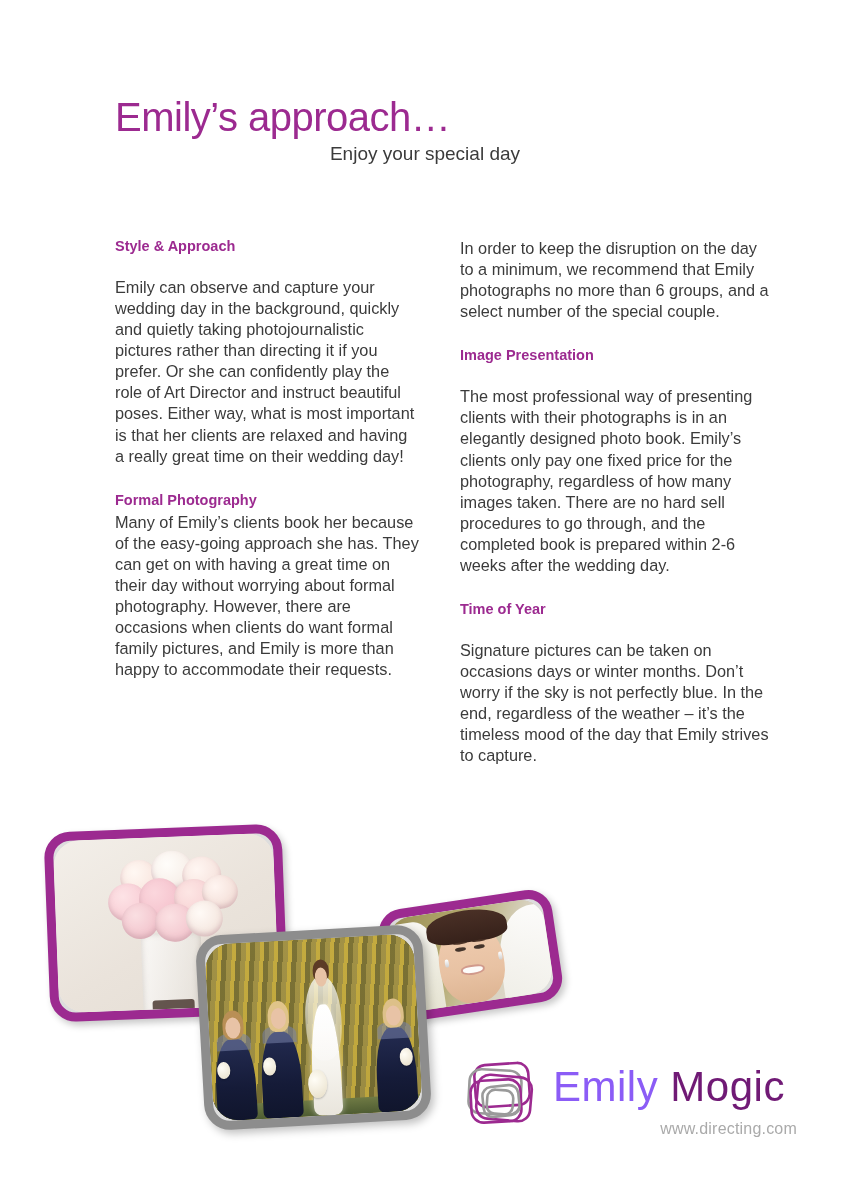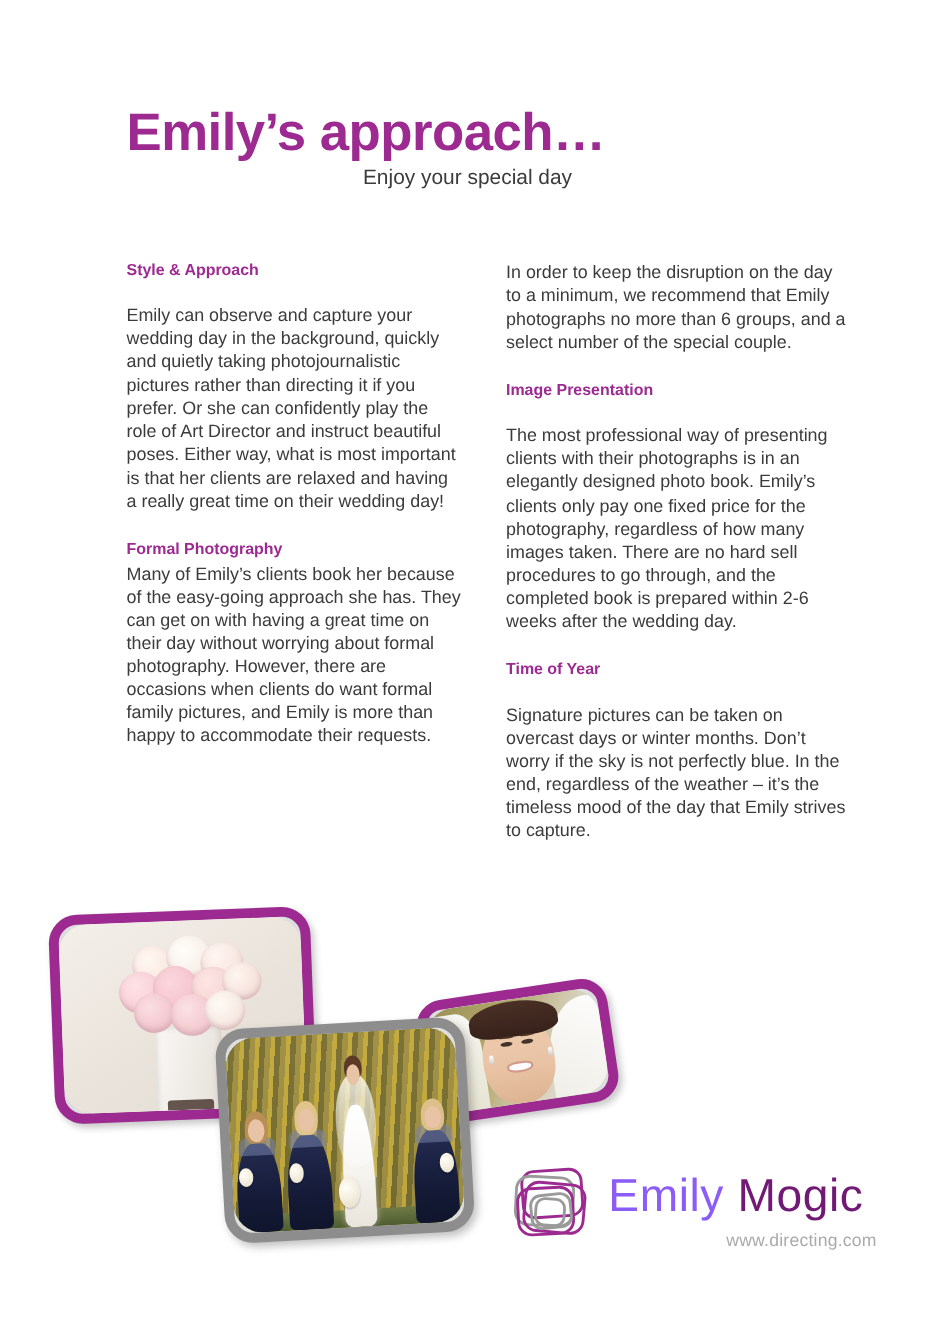--- a/index.html
+++ b/index.html
@@ -10,21 +10,21 @@
     color:#3b3b3b;
     position:relative;
     overflow:hidden;
   }
 
   .page { position:relative; width:853px; height:1200px; background:#fff; }
 
   
   .header { position:absolute; left:115px; top:96px; width:620px; }
   .doc-title {
-    font-size:48px; font-weight:bold; letter-spacing:-0.5px;
+    font-size:40px; font-weight:normal; letter-spacing:-0.5px;
     color:#9c2a90; line-height:1.05;
   }
   .doc-subtitle {
     font-size:19px; font-weight:normal; color:#3b3b3b;
     margin-top:6px; line-height:1.1;text-align:center;
   }
 
   
   .columns {
     position:absolute; left:115px; top:238px;
@@ -278,21 +278,21 @@
         <div class="sec-heading">Image Presentation</div>
         <div class="gap-lg"></div>
         <div class="body-text">The most professional way of presenting clients with their photographs is in an elegantly designed photo book. Emily’s clients only pay one fixed price for the photography, regardless of how many images taken. There are no hard sell procedures to go through, and the completed book is prepared within 2-6 weeks after the wedding day.</div>
       </div>
 
       <div class="gap-para"></div>
 
       <div>
         <div class="sec-heading">Time of Year</div>
         <div class="gap-lg"></div>
-        <div class="body-text">Signature pictures can be taken on overcast days or winter months. Don’t worry if the sky is not perfectly blue. In the end, regardless of the weather – it’s the timeless mood of the day that Emily strives to capture.</div>
+        <div class="body-text">Signature pictures can be taken on occasions days or winter months. Don’t worry if the sky is not perfectly blue. In the end, regardless of the weather – it’s the timeless mood of the day that Emily strives to capture.</div>
       </div>
 
     </div>
   </div>
 
   <div>
 
     <div class="photo photo-1">
       <div class="inner art-bouquet">
         <div class="wall"></div>

